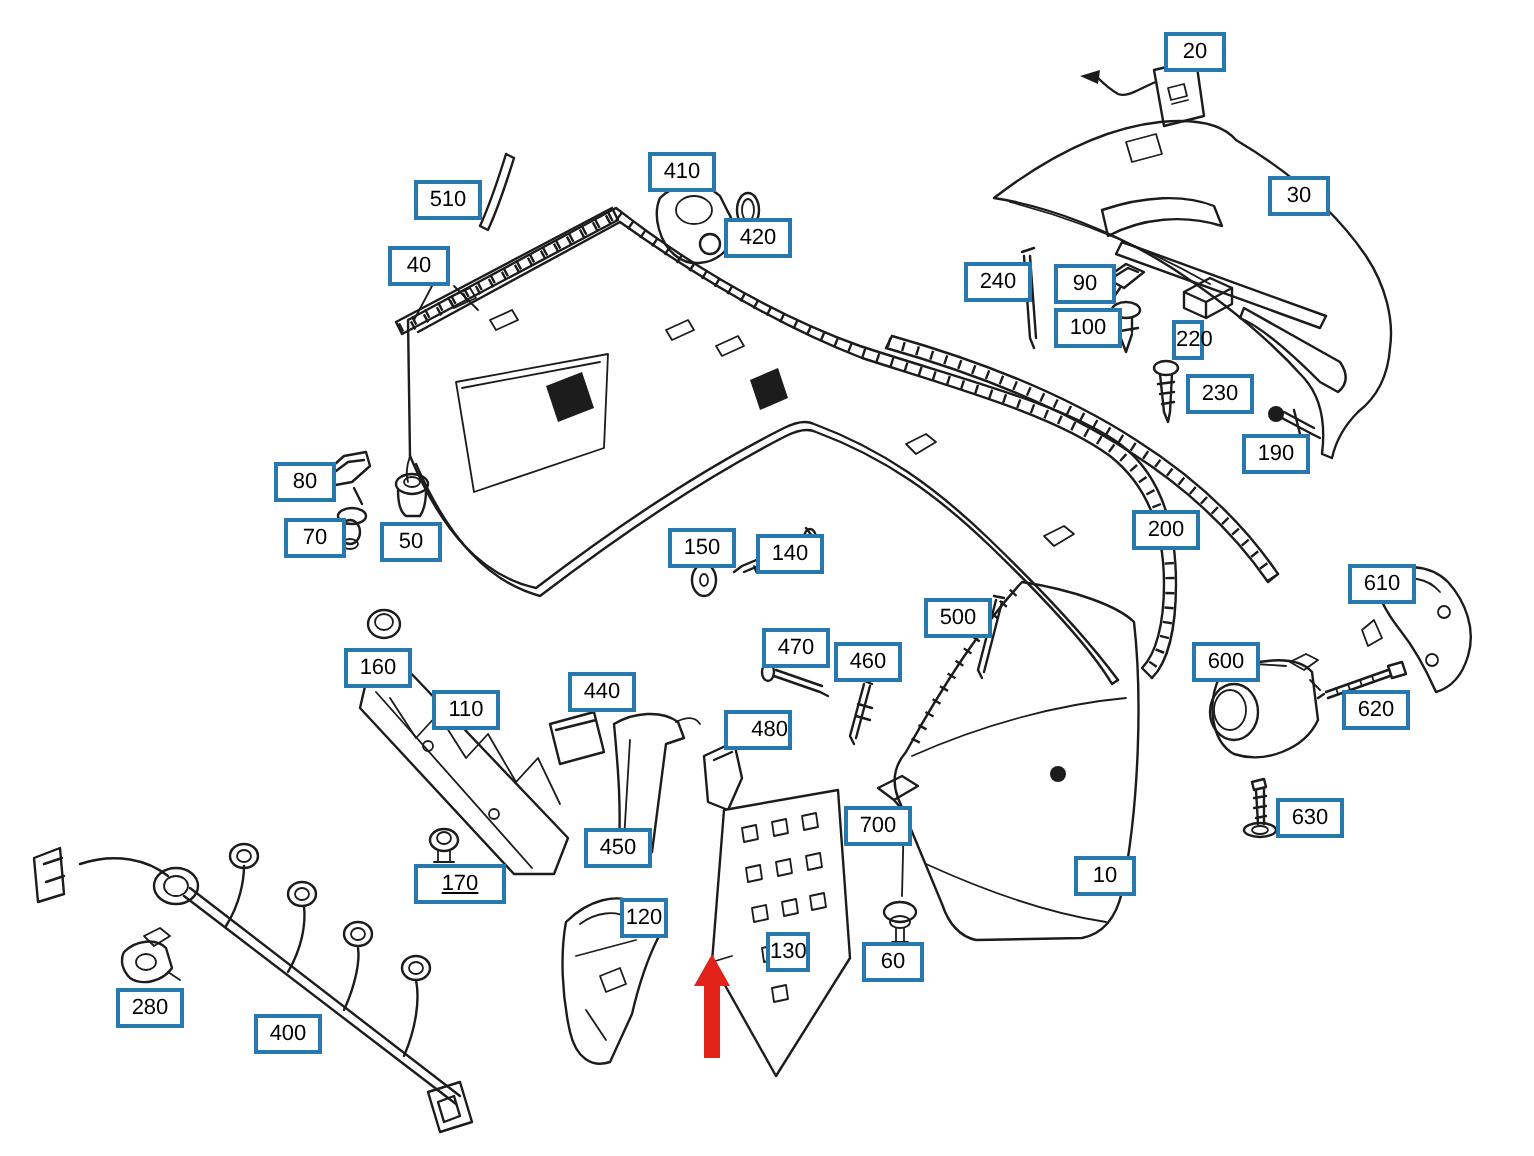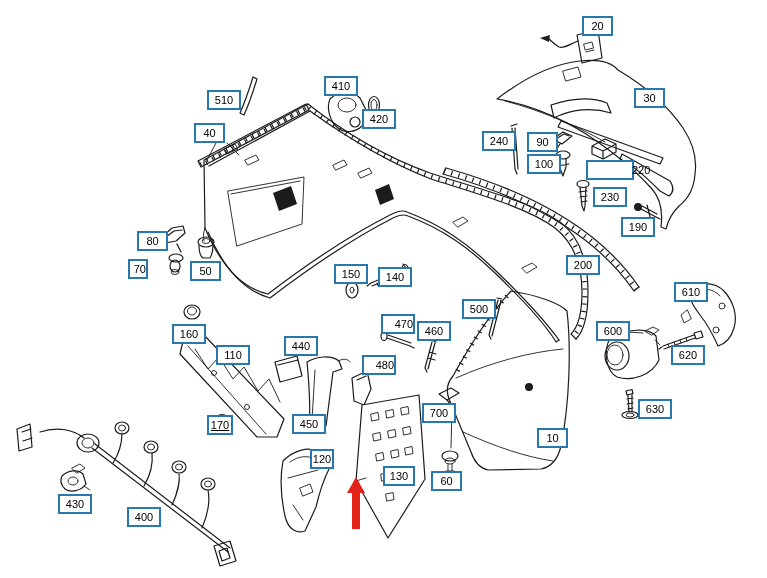--- a/index.html
+++ b/index.html
@@ -278,44 +278,44 @@
 <div id="callouts">
       <div class="callout" style="left: 582px; top: 16px; width: 31px;">20</div>
       <div class="callout" style="left: 362px; top: 80px; width: 34px; margin-top: 29px;">420</div>
       <div class="callout" style="left: 324px; top: 76px; width: 34px;">410</div>
       <div class="callout" style="left: 634px; top: 88px; width: 31px;">30</div>
       <div class="callout" style="left: 207px; top: 90px; width: 34px;">510</div>
       <div class="callout" style="left: 194px; top: 123px; width: 31px;">40</div>
       <div class="callout" style="left: 482px; top: 131px; width: 34px;">240</div>
       <div class="callout" style="left: 527px; top: 132px; width: 31px;">90</div>
       <div class="callout" style="left: 527px; top: 154px; width: 34px;">100</div>
-      <div class="callout" style="left: 586px; top: 160px; width: 16px; padding-left: 44px;">220</div>
+      <div class="callout" style="left: 586px; top: 160px; width: 16px;">220</div>
       <div class="callout" style="left: 593px; top: 187px; width: 34px;">230</div>
       <div class="callout" style="left: 621px; top: 217px; width: 34px;">190</div>
       <div class="callout" style="left: 137px; top: 231px; width: 31px;">80</div>
       <div class="callout" style="left: 378px; top: 267px; width: 34px;">140</div>
       <div class="callout" style="left: 566px; top: 255px; width: 34px;">200</div>
-      <div class="callout" style="left: 128px; top: 259px; width: 20px; text-align: right;">70</div>
+      <div class="callout" style="left: 142px; top: 259px; width: 31px;">70</div>
       <div class="callout" style="left: 190px; top: 261px; width: 31px;">50</div>
       <div class="callout" style="left: 334px; top: 264px; width: 34px;">150</div>
       <div class="callout" style="left: 674px; top: 282px; width: 34px;">610</div>
       <div class="callout" style="left: 172px; top: 287px; width: 34px; margin-top: 37px;">160</div>
       <div class="callout" style="left: 462px; top: 299px; width: 34px;">500</div>
-      <div class="callout" style="left: 381px; top: 314px; width: 34px; text-align: right;">470</div>
+      <div class="callout" style="left: 381px; top: 314px; width: 34px;">470</div>
       <div class="callout" style="left: 417px; top: 321px; width: 34px;">460</div>
       <div class="callout" style="left: 596px; top: 321px; width: 34px;">600</div>
       <div class="callout" style="left: 284px; top: 336px; width: 34px;">440</div>
       <div class="callout" style="left: 216px; top: 345px; width: 34px;">110</div>
       <div class="callout" style="left: 671px; top: 345px; width: 34px;">620</div>
       <div class="callout" style="left: 362px; top: 355px; width: 34px; text-align: right;">480</div>
       <div class="callout" style="left: 638px; top: 399px; width: 34px;">630</div>
       <div class="callout" style="left: 422px; top: 403px; width: 34px;">700</div>
       <div class="callout" style="left: 292px; top: 414px; width: 34px;">450</div>
       <div class="callout" style="left: 537px; top: 428px; width: 31px;">10</div>
-      <div class="callout" style="left: 207px; top: 415px; width: 26px; text-decoration: underline;">170</div>
+      <div class="callout" style="left: 207px; top: 432px; width: 46px; text-decoration: underline;">170</div>
       <div class="callout" style="left: 310px; top: 449px; width: 24px;">120</div>
-      <div class="callout" style="left: 383px; top: 466px; width: 32px;">130</div>
+      <div class="callout" style="left: 383px; top: 466px; width: 22px;">130</div>
       <div class="callout" style="left: 431px; top: 471px; width: 31px;">60</div>
-      <div class="callout" style="left: 58px; top: 494px; width: 34px;">430</div>
+      <div class="callout" style="left: 58px; top: 494px; width: 34px;">280</div>
       <div class="callout" style="left: 127px; top: 507px; width: 34px;">400</div>
     </div>
 
 </div>
 
 </body></html>

